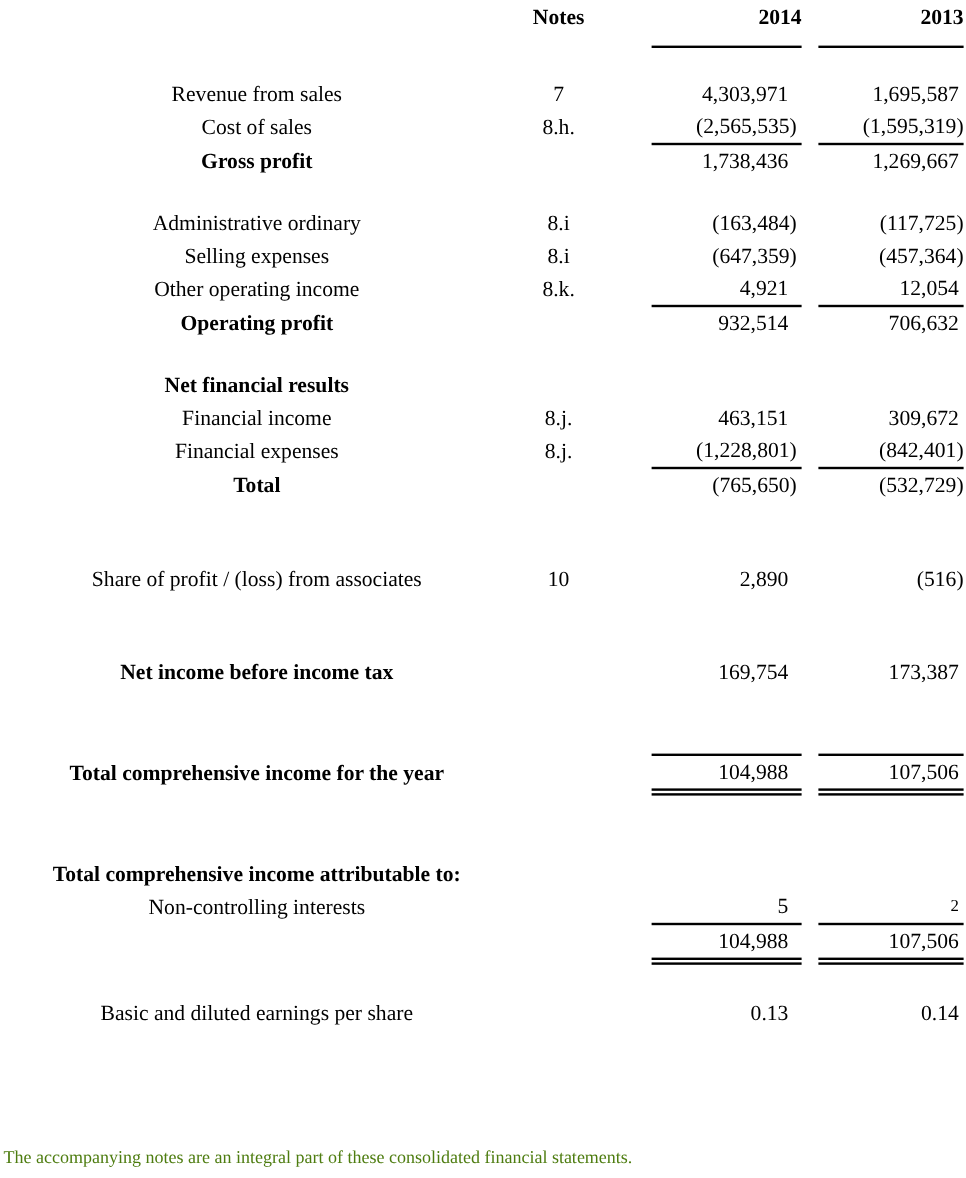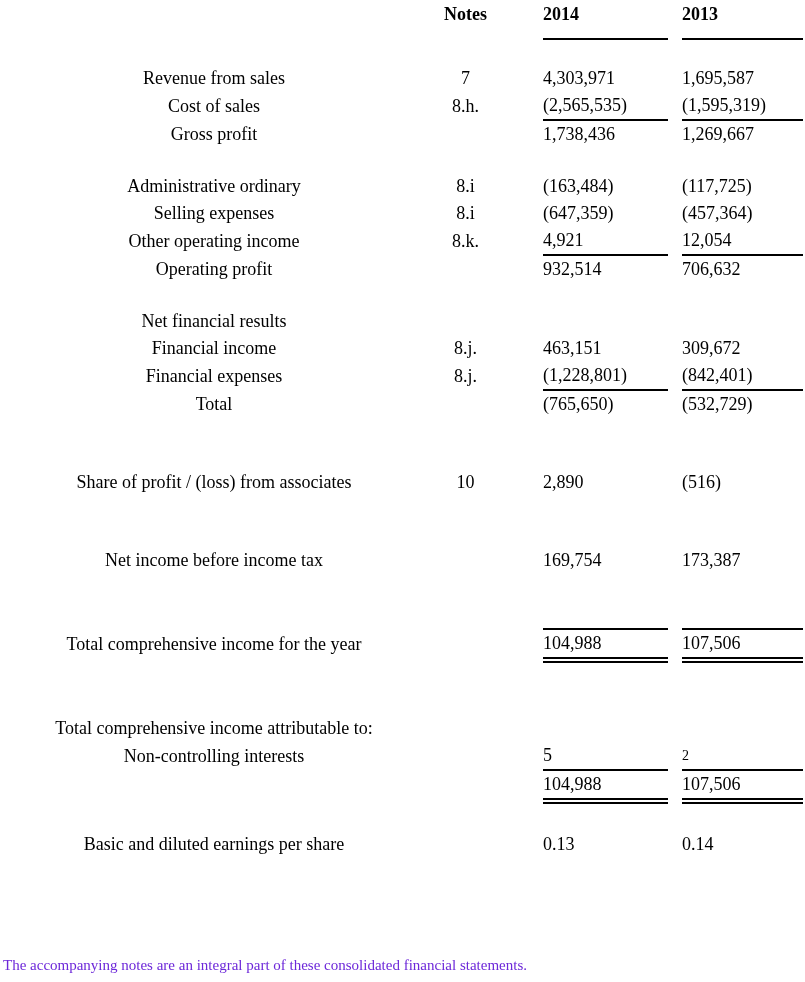--- a/index.html
+++ b/index.html
@@ -40,46 +40,46 @@
     font-weight: normal;
   }
   thead th {
     height: 34px;
     vertical-align: top;
     padding-top: 4px;
     font-weight: bold;
     font-size: 18px;
   }
   th.h-notes { text-align: center; }
-  th.h-amt   { text-align: left; }
+  th.h-amt   { text-align: right; }
   th.h-rule  { border-bottom: 2px solid #000; }
 
   tr.row td { height: 27px; vertical-align: middle; }
   td.label { text-align: center; padding-left: 5px; }
-  td.label.bold { font-weight: normal; margin-top: 24px; }
+  td.label.bold { font-weight: bold; margin-top: 24px; }
   td.note  { text-align: center; }
-  td.amt   { text-align: left; }
+  td.amt   { text-align: right; }
   td.amt.c14      { padding-right: 4px; }
   td.amt.c14.p    { padding-right: 11px; }
   td.amt.c13      { padding-right: 0; }
   td.amt.c13.p    { padding-right: 4px; }
   td.amt.small    { font-size: 14px; }
 
   tr.rule-below td.amt   { border-bottom: 2px solid #000; }
   tr.rule-above td.amt   { border-top: 2px solid #000; }
   tr.double-below td.amt { border-bottom: 6px double #000; margin-top: 16px; }
 
   tr.spacer td { height: auto; line-height: 0; font-size: 0; }
 
   .footer-note {
     position: absolute;
     left: 3px;
     top: 957px;
     font-size: 15px;
-    color: #6d28d9;
+    color: #4d7c0f;
   }
 </style>
 </head>
 <body>
 
 <div class="page">
 
   <table class="statement">
     <colgroup>
       <col class="c-label">

